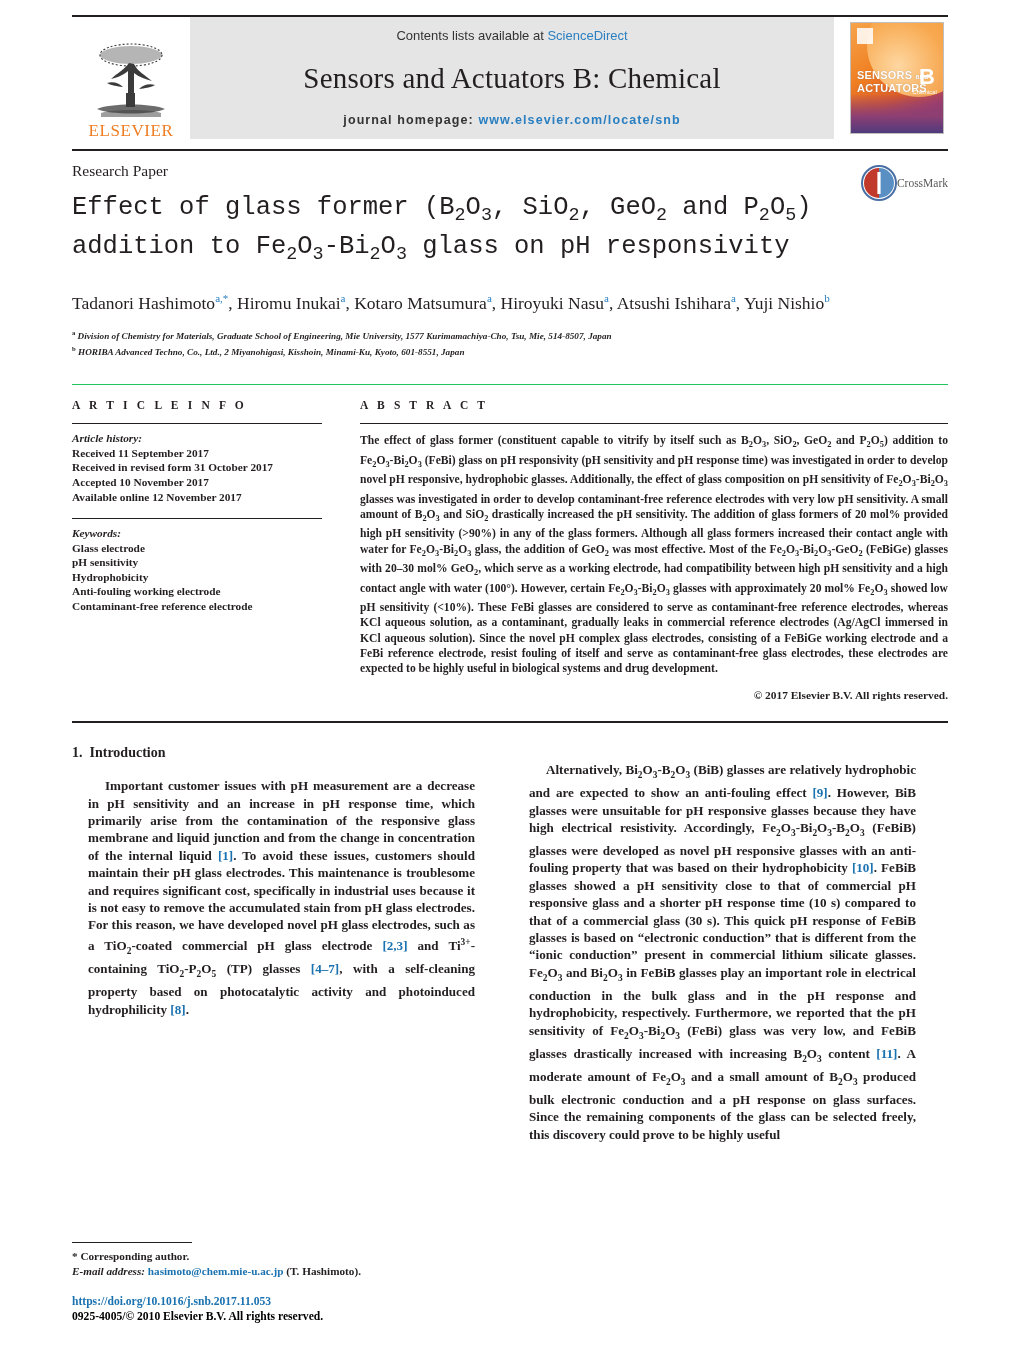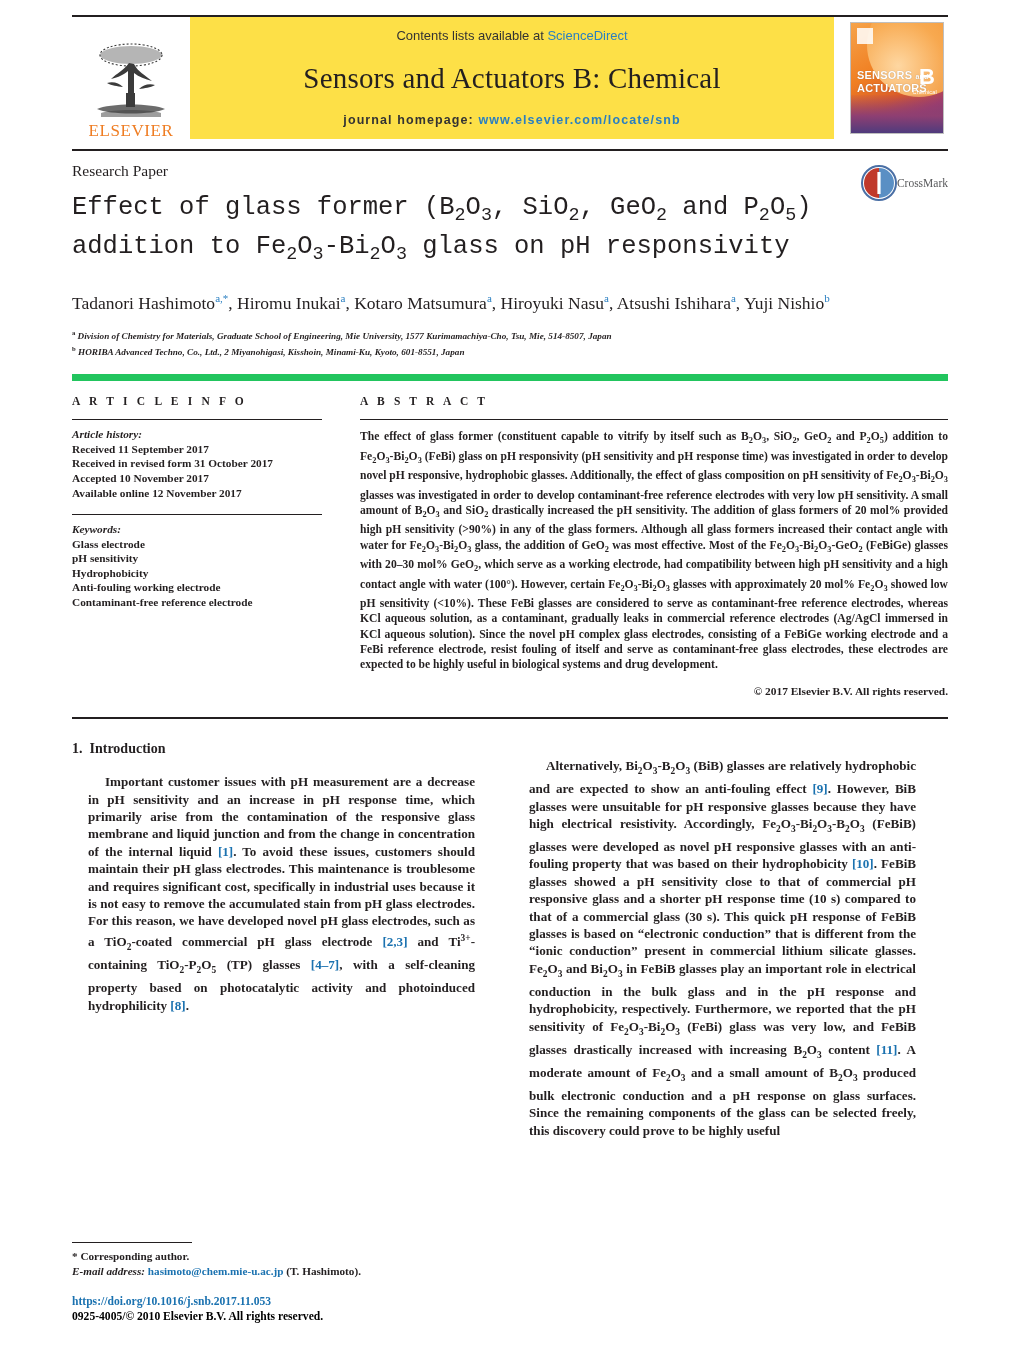--- a/index.html
+++ b/index.html
@@ -57,21 +57,21 @@
     font-family: "Liberation Serif", serif;
     font-size: 17px;
     letter-spacing: 0.6px;
     color: #ef7d23;
     font-weight: normal;
     line-height: 1;
     margin-top: 1px;
   }
   .masthead-center {
     flex: 1 1 auto;
-    background: #fde047;
+    background: #e5e5e5;
     display: flex;
     flex-direction: column;
     align-items: center;
     justify-content: space-between;
     padding: 11px 0 12px 0;
     box-sizing: border-box;
   }
   .contents-line {
     font-family: "Liberation Sans", sans-serif;
     font-size: 13px;
@@ -200,22 +200,22 @@
     align-items: center;
   }
   .crossmark-label {
     font-family: "Liberation Serif", serif;
     font-size: 11.5px;
     color: #58595b;
   }
 
   
   .band {
-    border-top: 7px solid #22c55e;
-    margin-top: 16px;
+    border-top: 1px solid #22c55e;
+    margin-top: 26px;
     padding-top: 14px;
     display: flex;
     gap: 38px;
   }
   .col-info { width: 250px; flex: 0 0 250px; }
   .col-abs { flex: 1 1 auto; }
   .sec-head {
     font-family: "Liberation Serif", serif;
     font-weight: bold;
     font-size: 11.5px;

